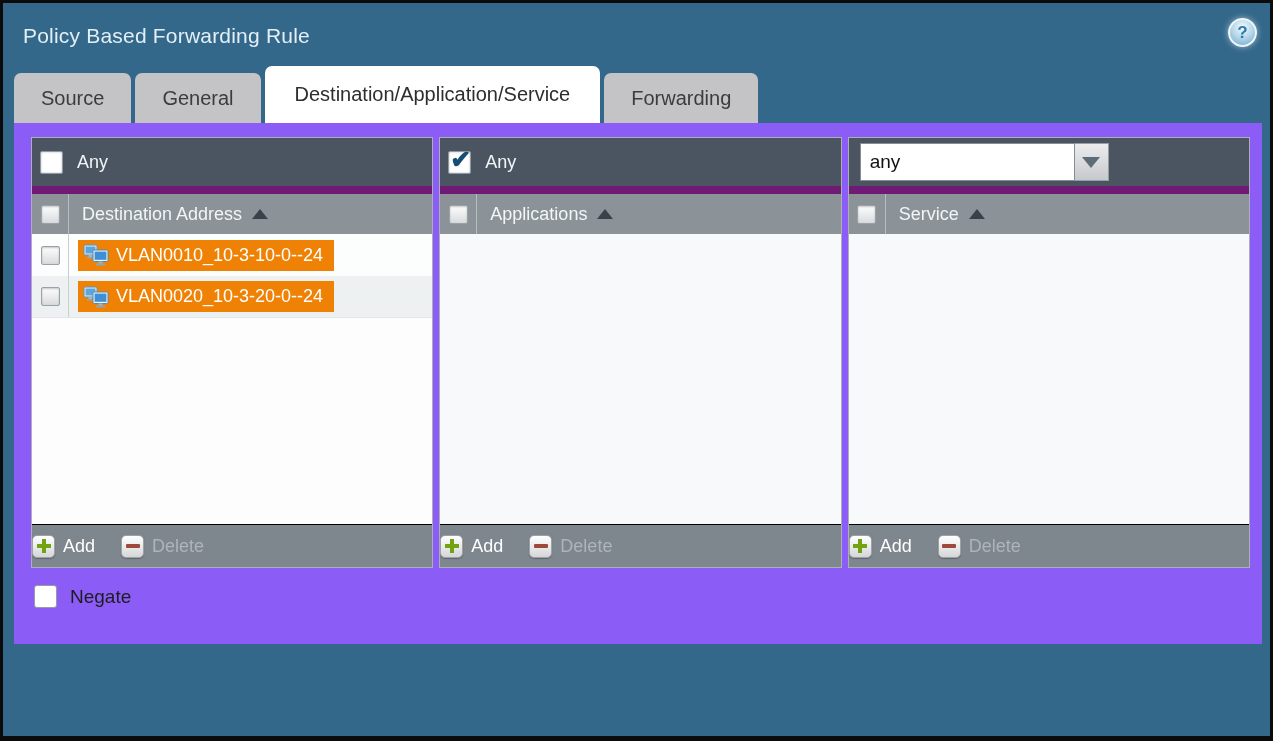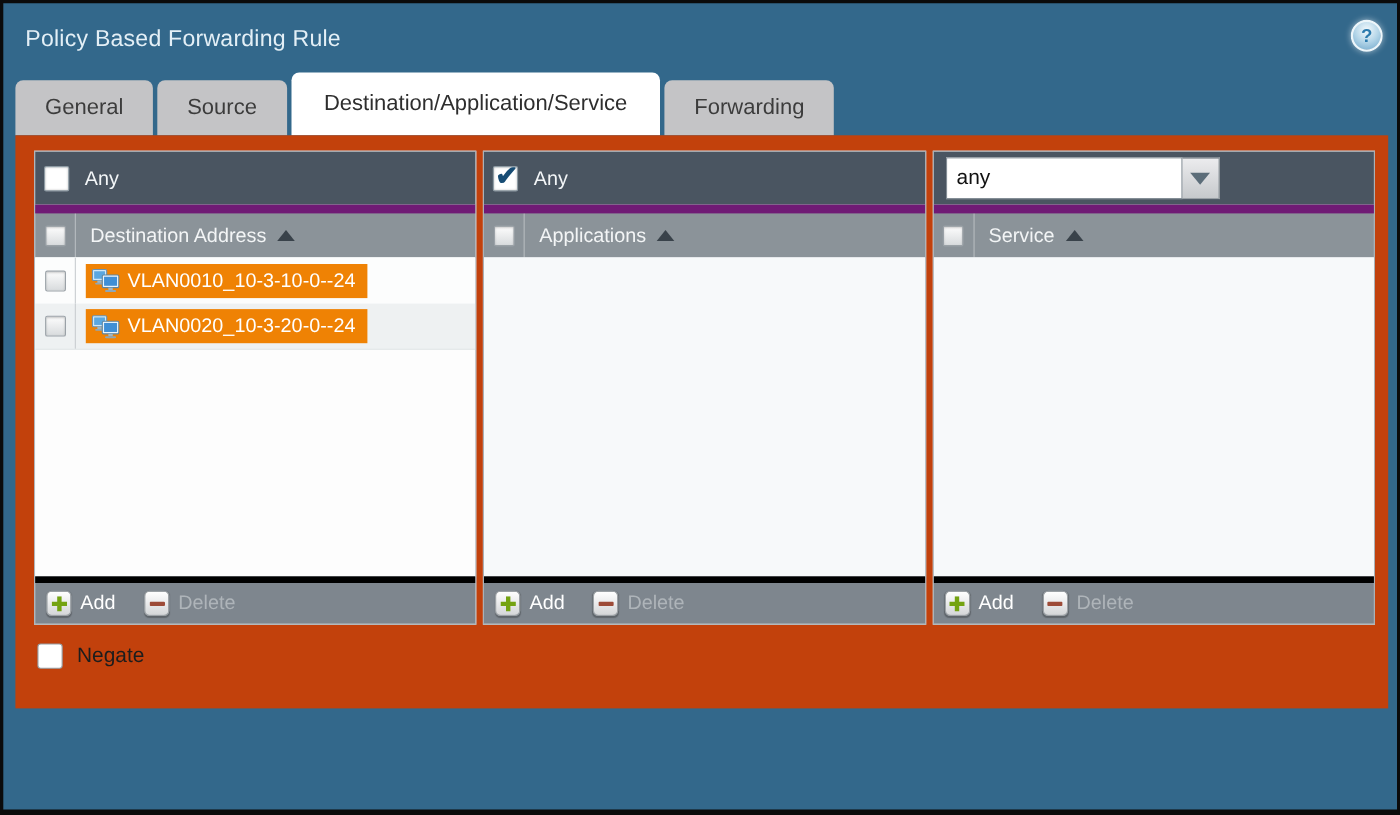--- a/index.html
+++ b/index.html
@@ -15,21 +15,21 @@
           display:flex; align-items:center; justify-content:center;
           font-size:17px; font-weight:bold; color:#2b7aad; cursor:pointer; }
 
   
   .tabbar { position:absolute; left:11px; top:63px; height:57px; display:flex; gap:4px; align-items:flex-end; }
   .tab { height:50px; background:#c4c4c6; border-radius:7px 7px 0 0; display:flex; align-items:center;
          padding:0 27px; font-size:20px; color:#3c3c3c; cursor:pointer; white-space:nowrap; }
   .tab.active { height:57px; background:#ffffff; color:#2e2e2e; padding:0 30px; }
 
   
-  .content { position:absolute; left:11px; top:120px; width:1248px; height:521px; background:#c2410c; }
+  .content { position:absolute; left:11px; top:120px; width:1248px; height:521px; background:#8b5cf6; }
   .cols { display:flex; gap:6px; padding:14px 12px 0 17px; }
   .col { flex:1; height:431px; border:1px solid #aab1b6; display:flex; flex-direction:column; background:#f7f9fa; }
 
   .topbar { flex:0 0 48px; background:#4a5561; display:flex; align-items:center; padding-left:8px; gap:14px; }
   .anylabel { color:#f2f5f7; font-size:18px; }
 
   .cb { position:relative; display:inline-block; }
   .cb.big { width:23px; height:23px; background:#fff; border:1px solid #8d9aa3; border-radius:2px;
             box-shadow:inset 0 0 2px rgba(0,0,0,.3); cursor:pointer; }
   .cb.big.checked::after { content:"✔"; position:absolute; left:1px; top:-7px; font-size:25px;
@@ -48,22 +48,22 @@
   .list { flex:1; overflow:hidden; background:#f7f9fa; }
   .list.listwhite { background:#fdfdfd; }
   .row { height:42px; display:flex; align-items:center; cursor:pointer; }
   .row.r1 { background:#fcfdfd; }
   .row.r2 { background:#eef1f2; border-bottom:1px solid #e2e6e8; }
   .rowgutter { width:37px; align-self:stretch; border-right:1px solid #c9ced1;
                display:flex; align-items:center; justify-content:center; }
   .chip { margin-left:9px; height:31px; background:#ef8204; display:inline-flex; align-items:center;
           padding:0 11px 0 5px; gap:7px; color:#fff; font-size:18px; cursor:pointer; }
 
-  .colfooter { flex:0 0 43px; background:#7e868e; border-top:6px solid #000000;
-               display:flex; align-items:center; padding-left:10px; gap:26px; }
+  .colfooter { flex:0 0 43px; background:#7e868e; border-top:1px solid #000000;
+               display:flex; align-items:center; gap:26px; }
   .actbtn { display:flex; align-items:center; gap:8px; cursor:pointer; }
   .acticon { width:23px; height:23px; border-radius:5px; background:linear-gradient(#ffffff,#d4d6d8);
              border:1px solid #9da2a6; display:flex; align-items:center; justify-content:center;
              box-shadow:0 1px 1px rgba(0,0,0,.25); }
   .actlabel { color:#fff; font-size:18px; }
   .actbtn.disabled .actlabel { color:#aeb4b9; }
 
   .dropdown { display:flex; margin-left:3px; cursor:pointer; }
   .ddvalue { width:215px; height:38px; background:#fff; border:1px solid #848e96; font-size:19px;
              color:#111; display:flex; align-items:center; padding-left:9px; }
@@ -86,24 +86,24 @@
 
 <div class="dialog">
 
   <span class="title">Policy Based Forwarding Rule</span>
   <div class="help">
     <span>?</span>
   </div>
 
   <div class="tabbar">
     <div class="tab">
+      <span>Source</span>
+    </div>
+    <div class="tab">
       <span>General</span>
-    </div>
-    <div class="tab">
-      <span>Source</span>
     </div>
     <div class="tab active">
       <span>Destination/Application/Service</span>
     </div>
     <div class="tab">
       <span>Forwarding</span>
     </div>
   </div>
 
   <div class="content">

